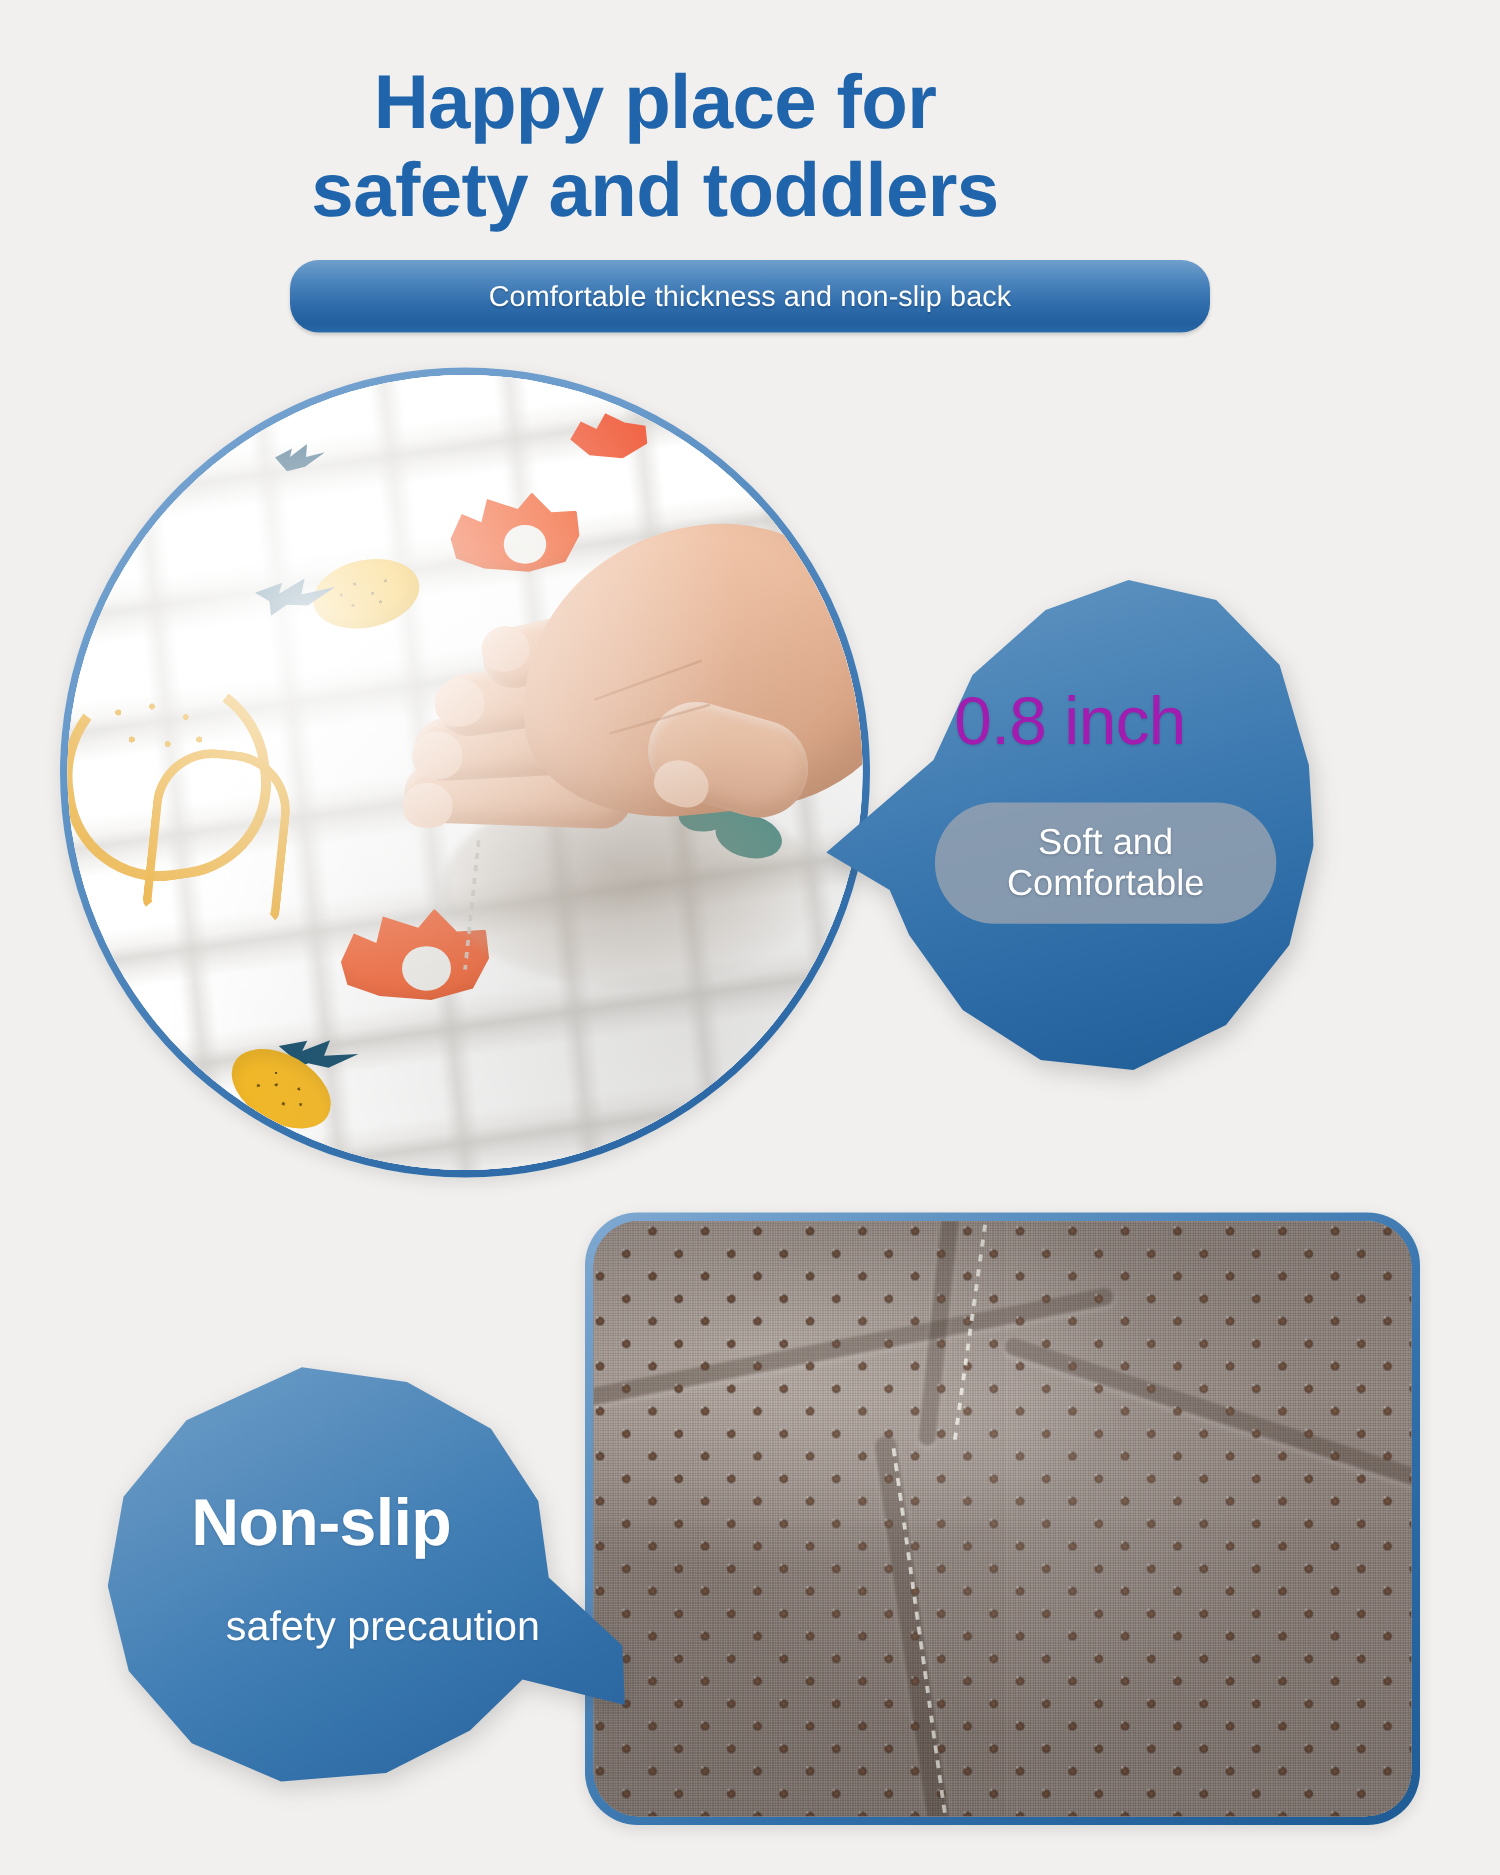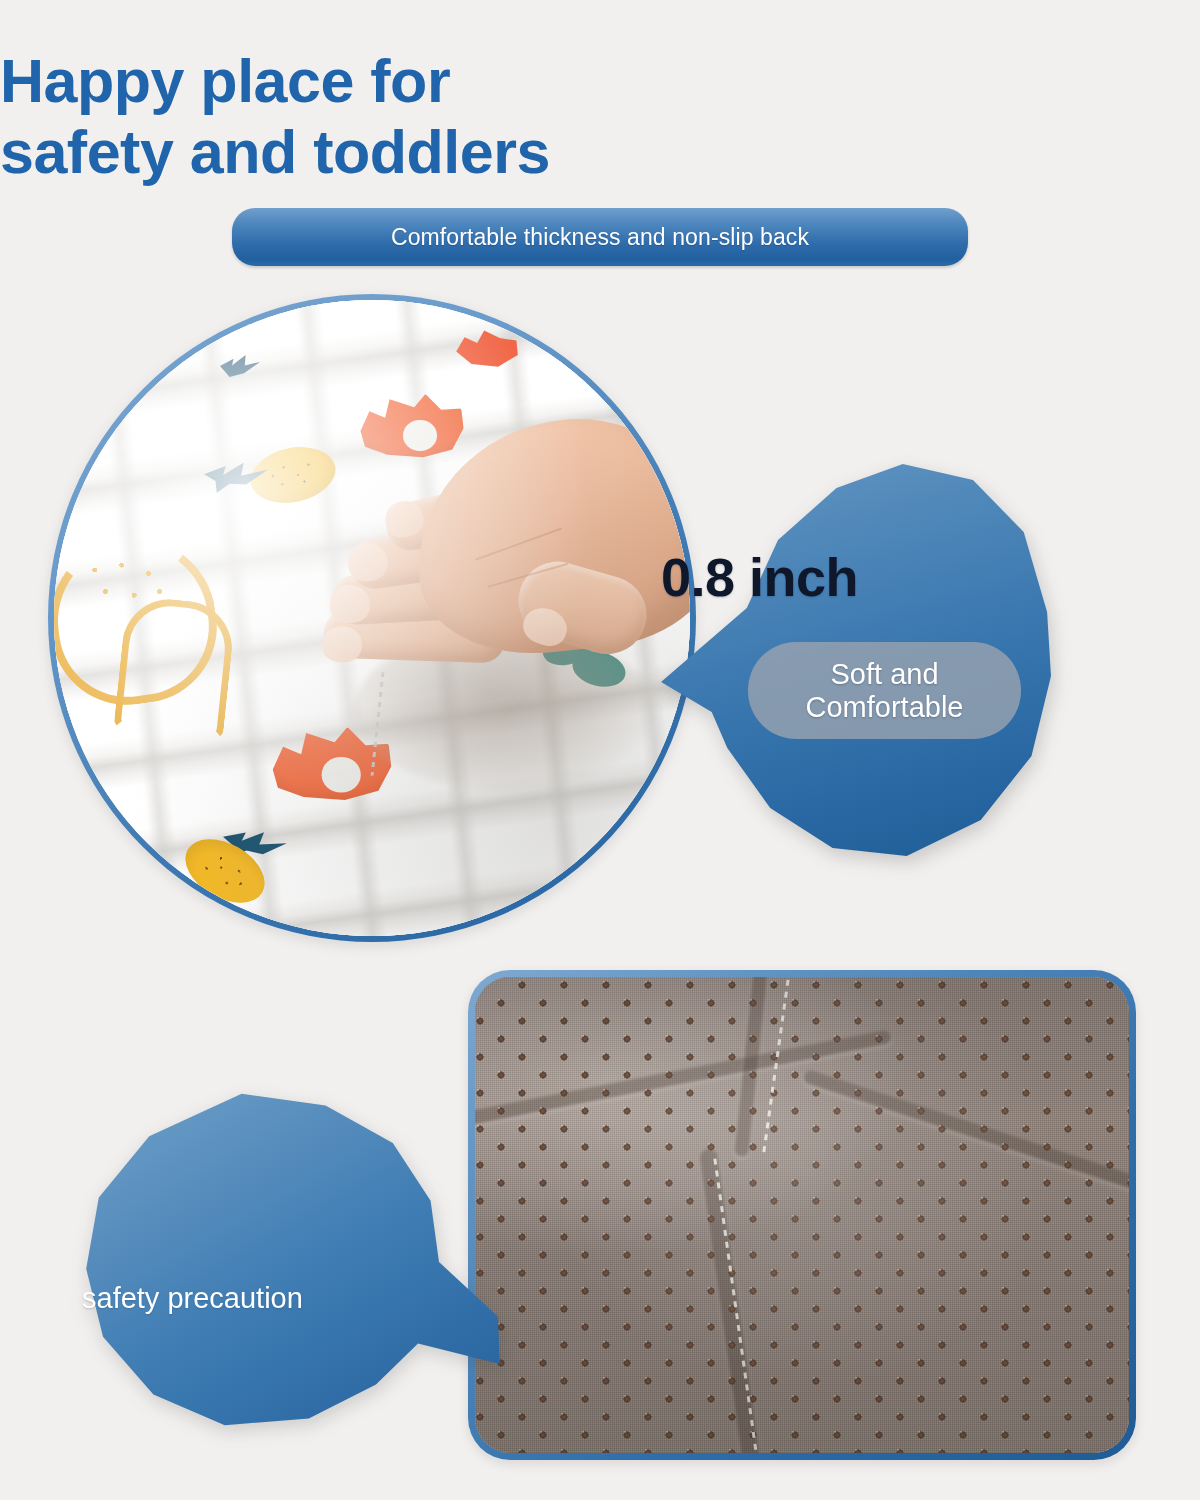--- a/index.html
+++ b/index.html
@@ -21,20 +21,21 @@
     left: 0;
     top: 0;
     width: 1200px;
     height: 270px;
   }
   #headline {
     position: absolute;
     left: 0;
     top: 46px;
     width: 1048px;
+    text-align: center;
     color: #2065ab;
     font-size: 61px;
     font-weight: bold;
     line-height: 1.17;
     letter-spacing: -0.5px;
   }
   .headline-line { display: block; }
 
   #subtitle-pill {
     position: absolute;
@@ -330,24 +331,24 @@
       28% 87%,
       17% 72%,
       13% 63%
     );
   }
   #inch-text {
     position: absolute;
     left: 0;
     top: 90px;
     width: 390px;
-    text-align: left;
-    color: #0f172a;
+    text-align: center;
+    color: #a21caf;
     font-size: 54px;
-    font-weight: bold;
+    font-weight: normal;
     letter-spacing: -0.5px;
     line-height: 1;
     text-shadow: 0 1px 2px rgba(20,50,80,0.25);
   }
   #inch-subpill {
     position: absolute;
     left: 87px;
     top: 182px;
     width: 273px;
     height: 97px;
@@ -522,23 +523,23 @@
     font-weight: bold;
     letter-spacing: -0.5px;
     line-height: 1;
     text-shadow: 0 1px 2px rgba(20,50,80,0.22);
   }
   #nonslip-sub {
     position: absolute;
     left: 0;
     top: 192px;
     width: 350px;
-    text-align: left;
+    text-align: right;
     color: #ffffff;
-    font-size: 29px;
+    font-size: 33px;
     line-height: 1;
     text-shadow: 0 1px 2px rgba(20,50,80,0.22);
   }
 </style>
 </head>
 <body>
 
 <div id="header">
 
   <div id="headline">
@@ -635,15 +636,16 @@
     <span class="grip-stitch stitch-1"></span>
     <span class="grip-stitch stitch-2"></span>
 
     <div class="grip-vignette"></div>
   </div>
 </div>
 
 <div id="nonslip-callout">
   <div id="nonslip-shape"></div>
 
+  <div id="nonslip-title">Non-slip</div>
 
   <div id="nonslip-sub">safety precaution</div>
 </div>
 
 </body></html>

